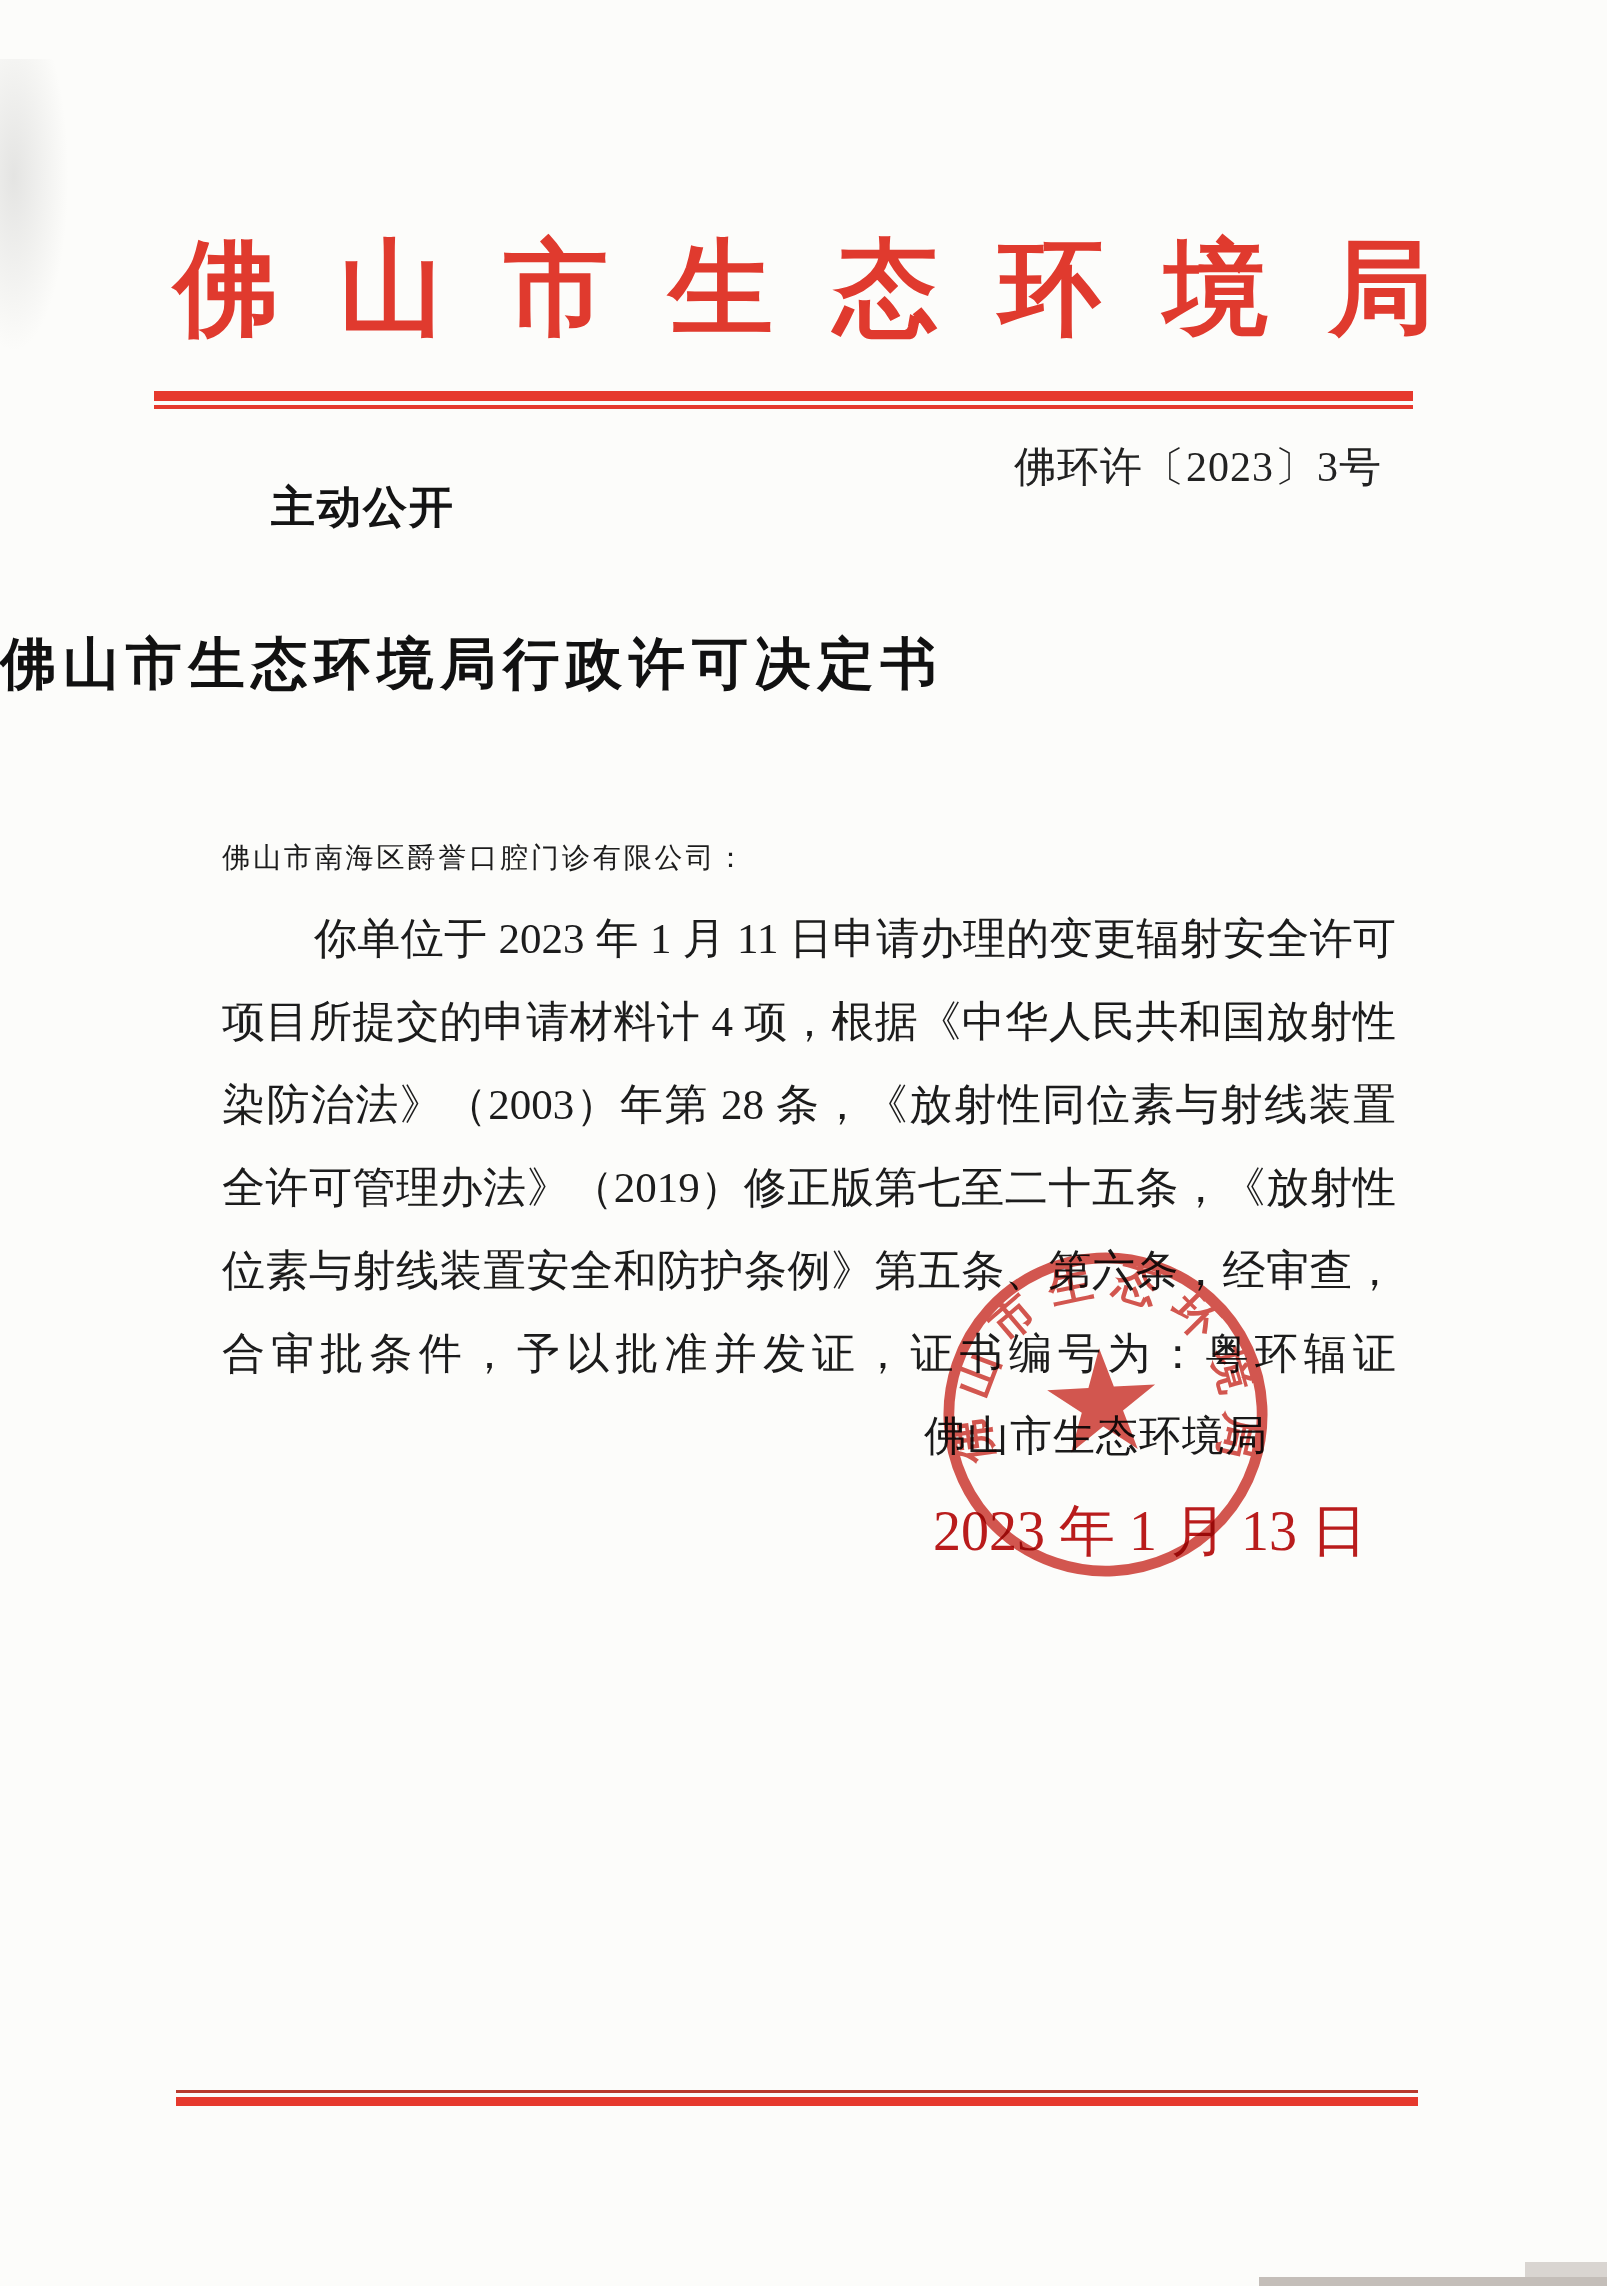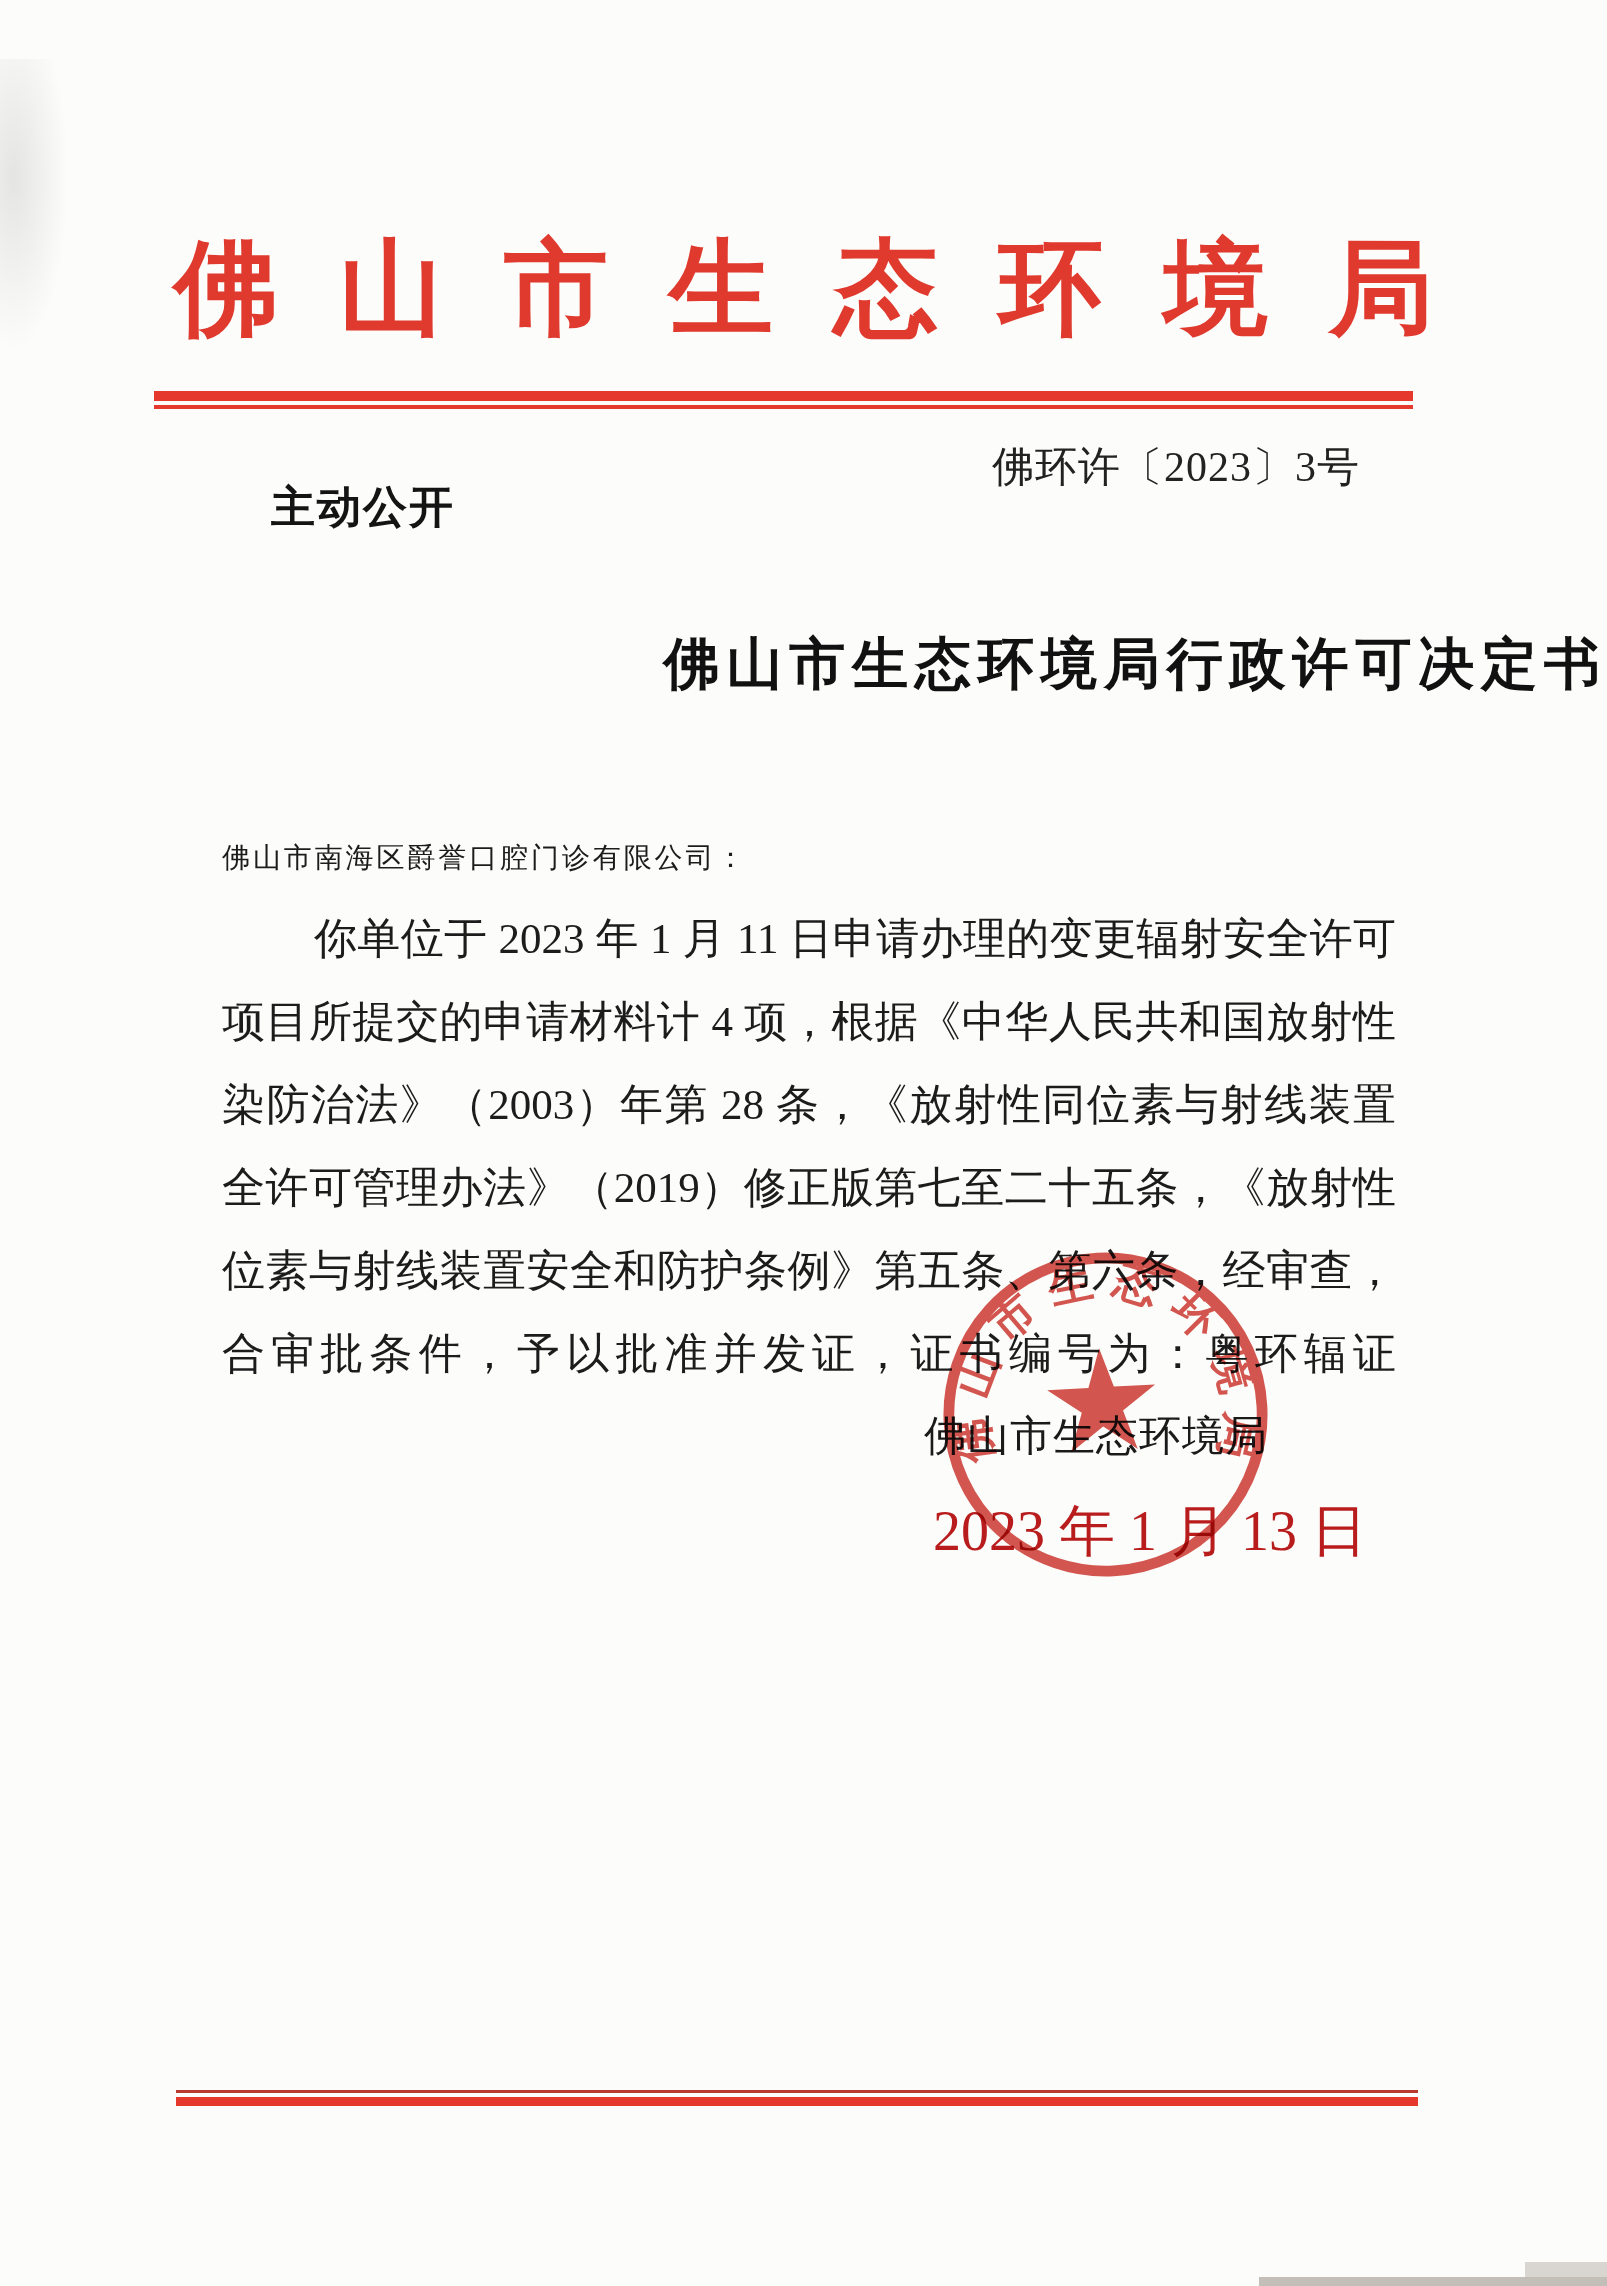--- a/index.html
+++ b/index.html
@@ -22,26 +22,26 @@
   .rule-top-thick{left:154px;top:391px;width:1259px;height:9.8px;background:#e6392d;}
   .rule-top-thin {left:154px;top:405px;width:1259px;height:3.9px;background:#e6392d;}
   
   .disclosure{
     left:271px;top:441px;height:51px;line-height:51px;
     font-size:44px;font-weight:bold;letter-spacing:2px;
     font-family:"Liberation Sans","DejaVu Sans",sans-serif;color:#141414;margin-top:40px;
   }
   .doc-number{
     left:970px;top:443px;width:412px;height:49px;line-height:49px;
-    text-align:center;font-size:42px;letter-spacing:1px;color:#222;
+    text-align:right;font-size:42px;letter-spacing:1px;color:#222;
   }
   
   .doc-title{
     left:0;top:627px;width:1607px;height:74px;line-height:74px;
-    text-align:right;font-size:56px;font-weight:bold;letter-spacing:6.9px;
+    text-align:left;font-size:56px;font-weight:bold;letter-spacing:6.9px;
     color:#111;
   }
   
   .recipient{
     left:222px;top:828px;width:1186px;height:59px;line-height:59px;
     font-size:28px;color:#1c1c1c;letter-spacing:2.9px;white-space:nowrap;
   }
   .body-block{left:222px;top:897px;width:1174px;}
   .body-line{
     height:83px;line-height:83px;font-size:43px;color:#1c1c1c;

